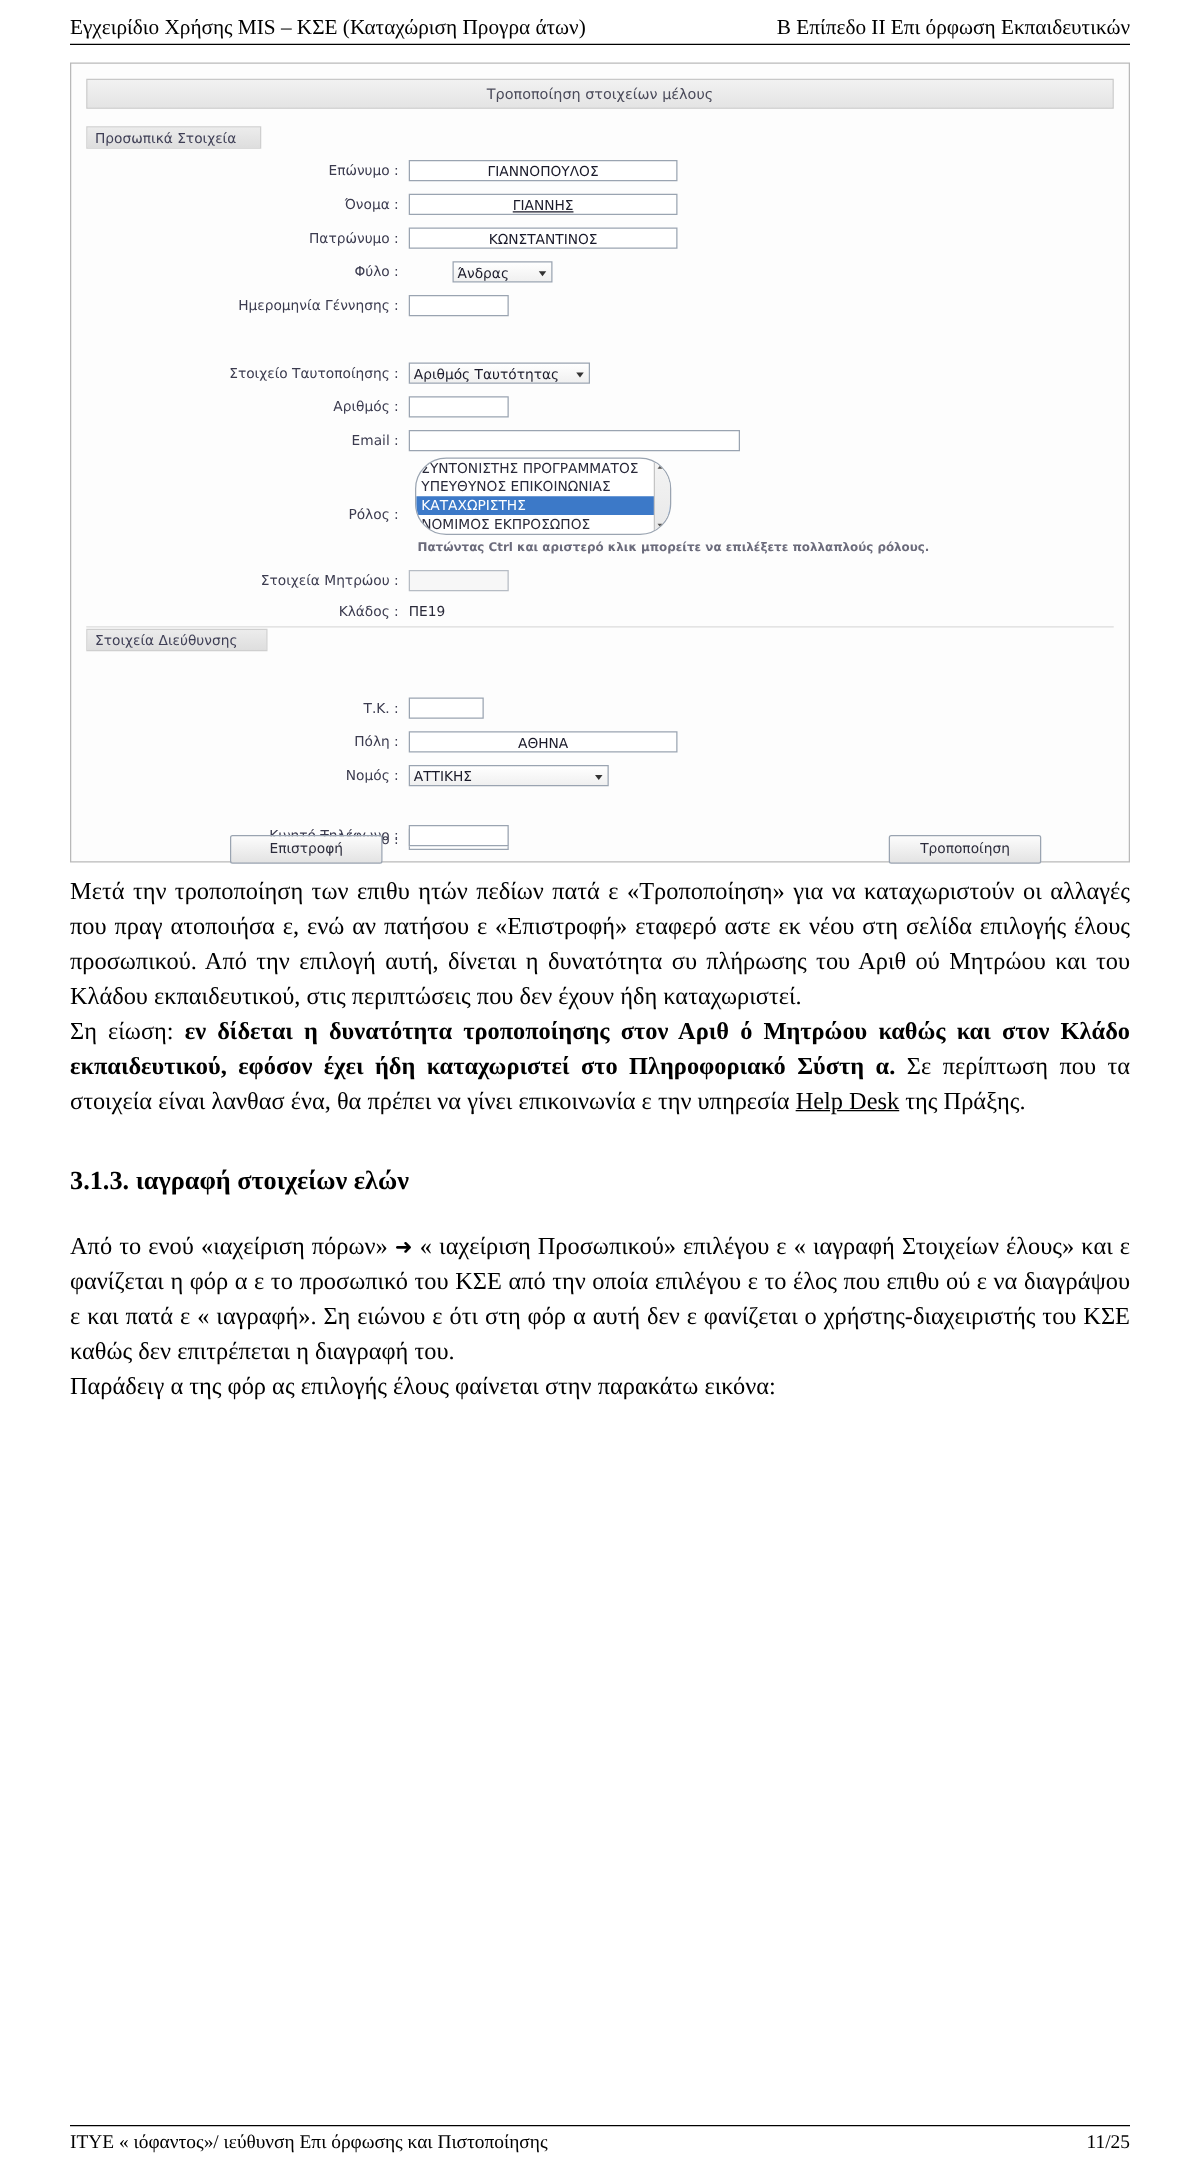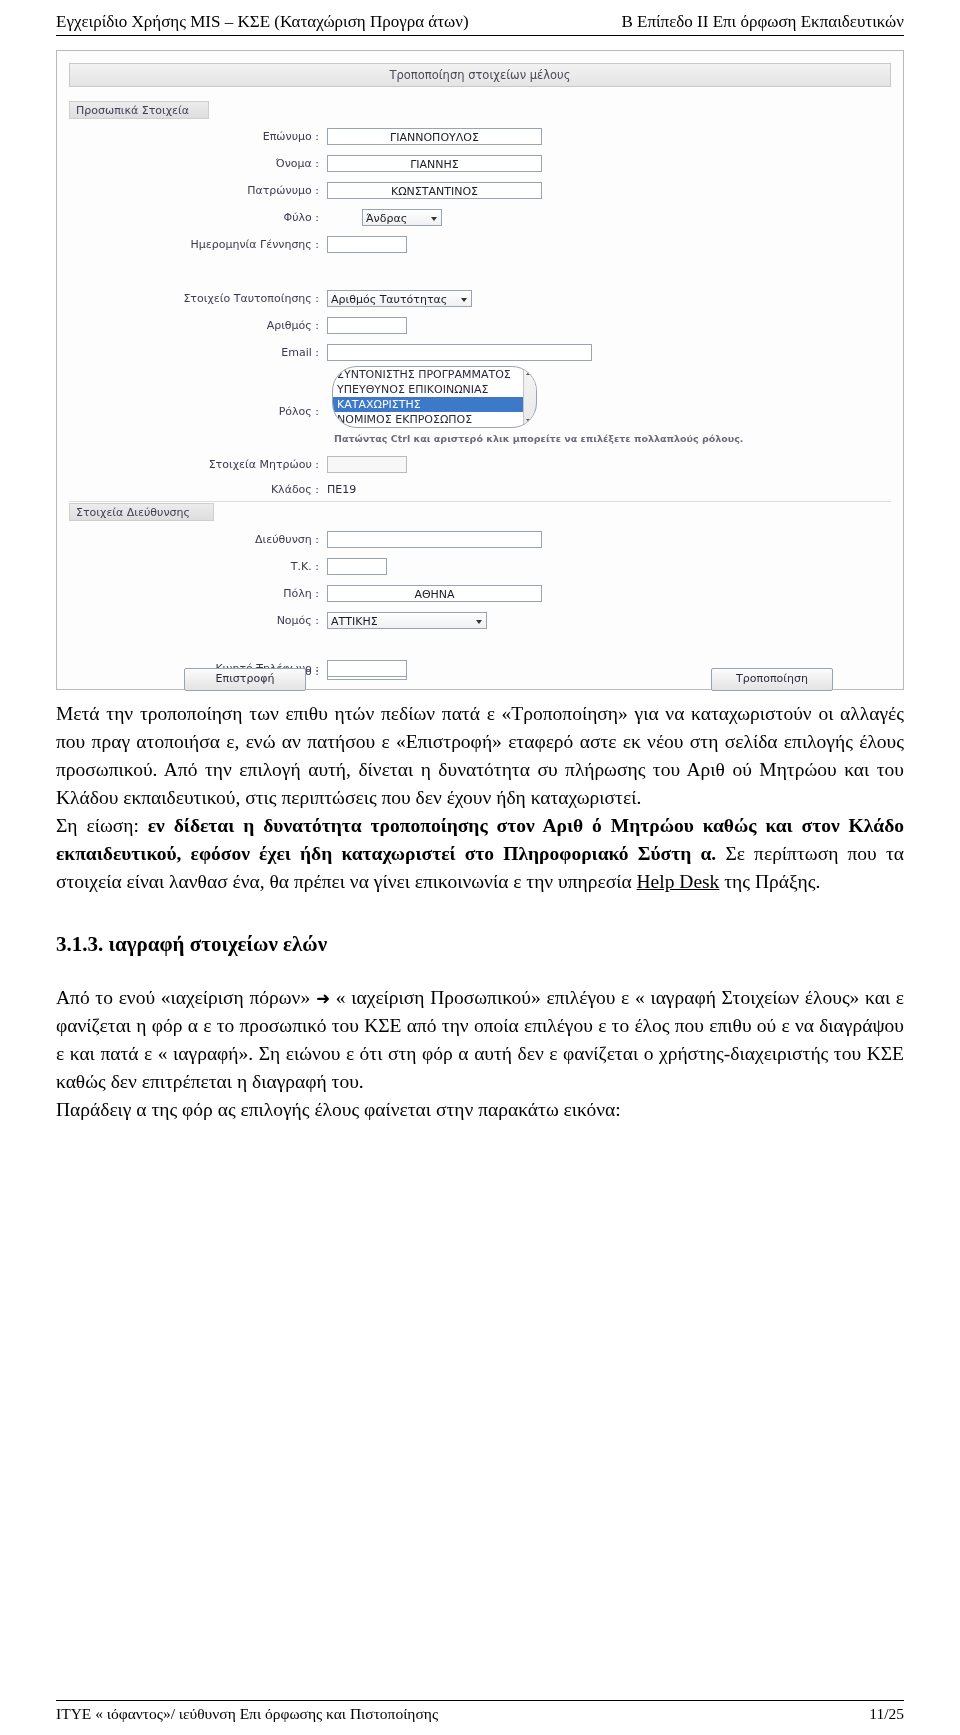--- a/index.html
+++ b/index.html
@@ -230,21 +230,21 @@
       <span>Προσωπικά Στοιχεία</span>
     </div>
 
     <div class="form-row" style="top:75px;left:12px;width:560px;">
       <span class="lbl">Επώνυμο :</span>
       <span class="fld" style="width:215px;">ΓΙΑΝΝΟΠΟΥΛΟΣ</span>
     </div>
 
     <div class="form-row" style="top:102px;left:12px;width:560px;">
       <span class="lbl">Όνομα :</span>
-      <span class="fld" style="width:215px;">ΓΙΑΝΝΗΣ</span>
+      <span class="fld" style="width:215px;text-decoration:underline;">ΓΙΑΝΝΗΣ</span>
     </div>
 
     <div class="form-row" style="top:129px;left:12px;width:560px;">
       <span class="lbl">Πατρώνυμο :</span>
       <span class="fld" style="width:215px;">ΚΩΝΣΤΑΝΤΙΝΟΣ</span>
     </div>
 
     <div class="form-row" style="top:156px;left:12px;width:560px;gap:35px;">
       <span class="lbl">Φύλο :</span>
       <span class="sel" style="width:80px;">Άνδρας</span>
@@ -295,24 +295,20 @@
       <span class="lbl">Κλάδος :</span>
       <span style="font-size:11px;color:#2a2a3a;">ΠΕ19</span>
     </div>
 
     <div class="divider-line" style="top:450px;"></div>
 
     <div class="section-label" style="top:452px;width:145px;">
       <span>Στοιχεία Διεύθυνσης</span>
     </div>
 
-    <div class="form-row" style="top:478px;left:12px;width:560px;">
-      <span class="lbl">Διεύθυνση :</span>
-      <span class="fld" style="width:215px;"></span>
-    </div>
 
     <div class="form-row" style="top:505px;left:12px;width:560px;">
       <span class="lbl">Τ.Κ. :</span>
       <span class="fld" style="width:60px;"></span>
     </div>
 
     <div class="form-row" style="top:532px;left:12px;width:560px;">
       <span class="lbl">Πόλη :</span>
       <span class="fld" style="width:215px;">ΑΘΗΝΑ</span>
     </div>

